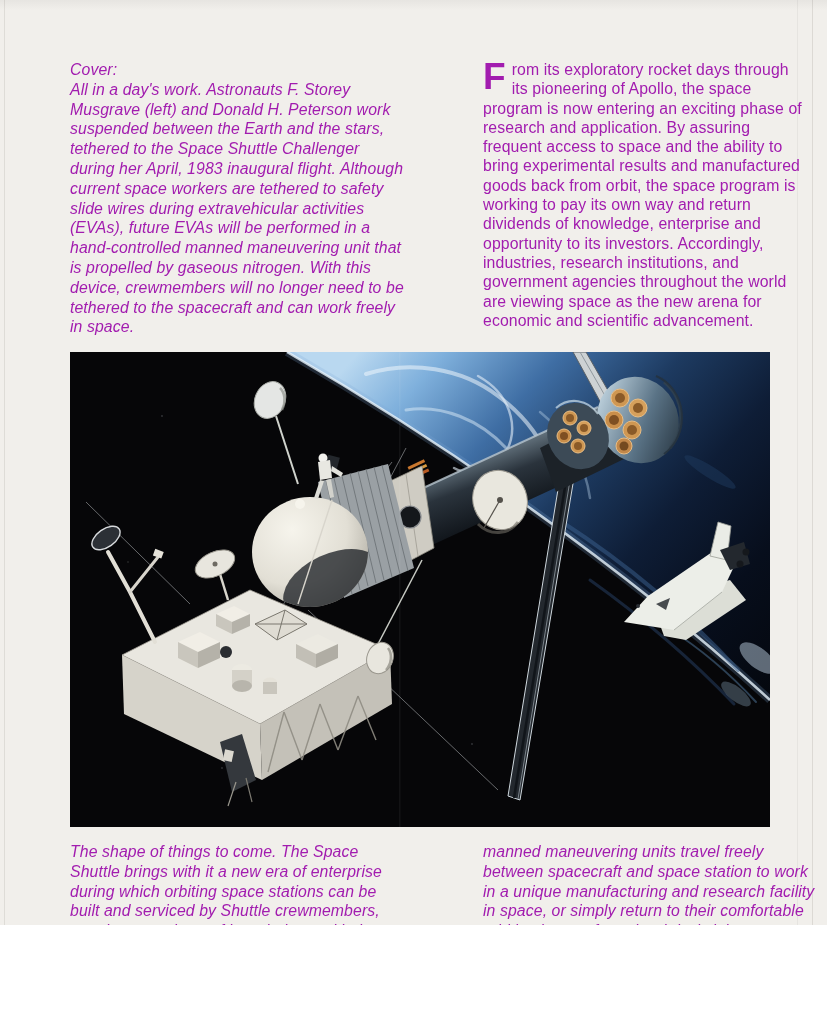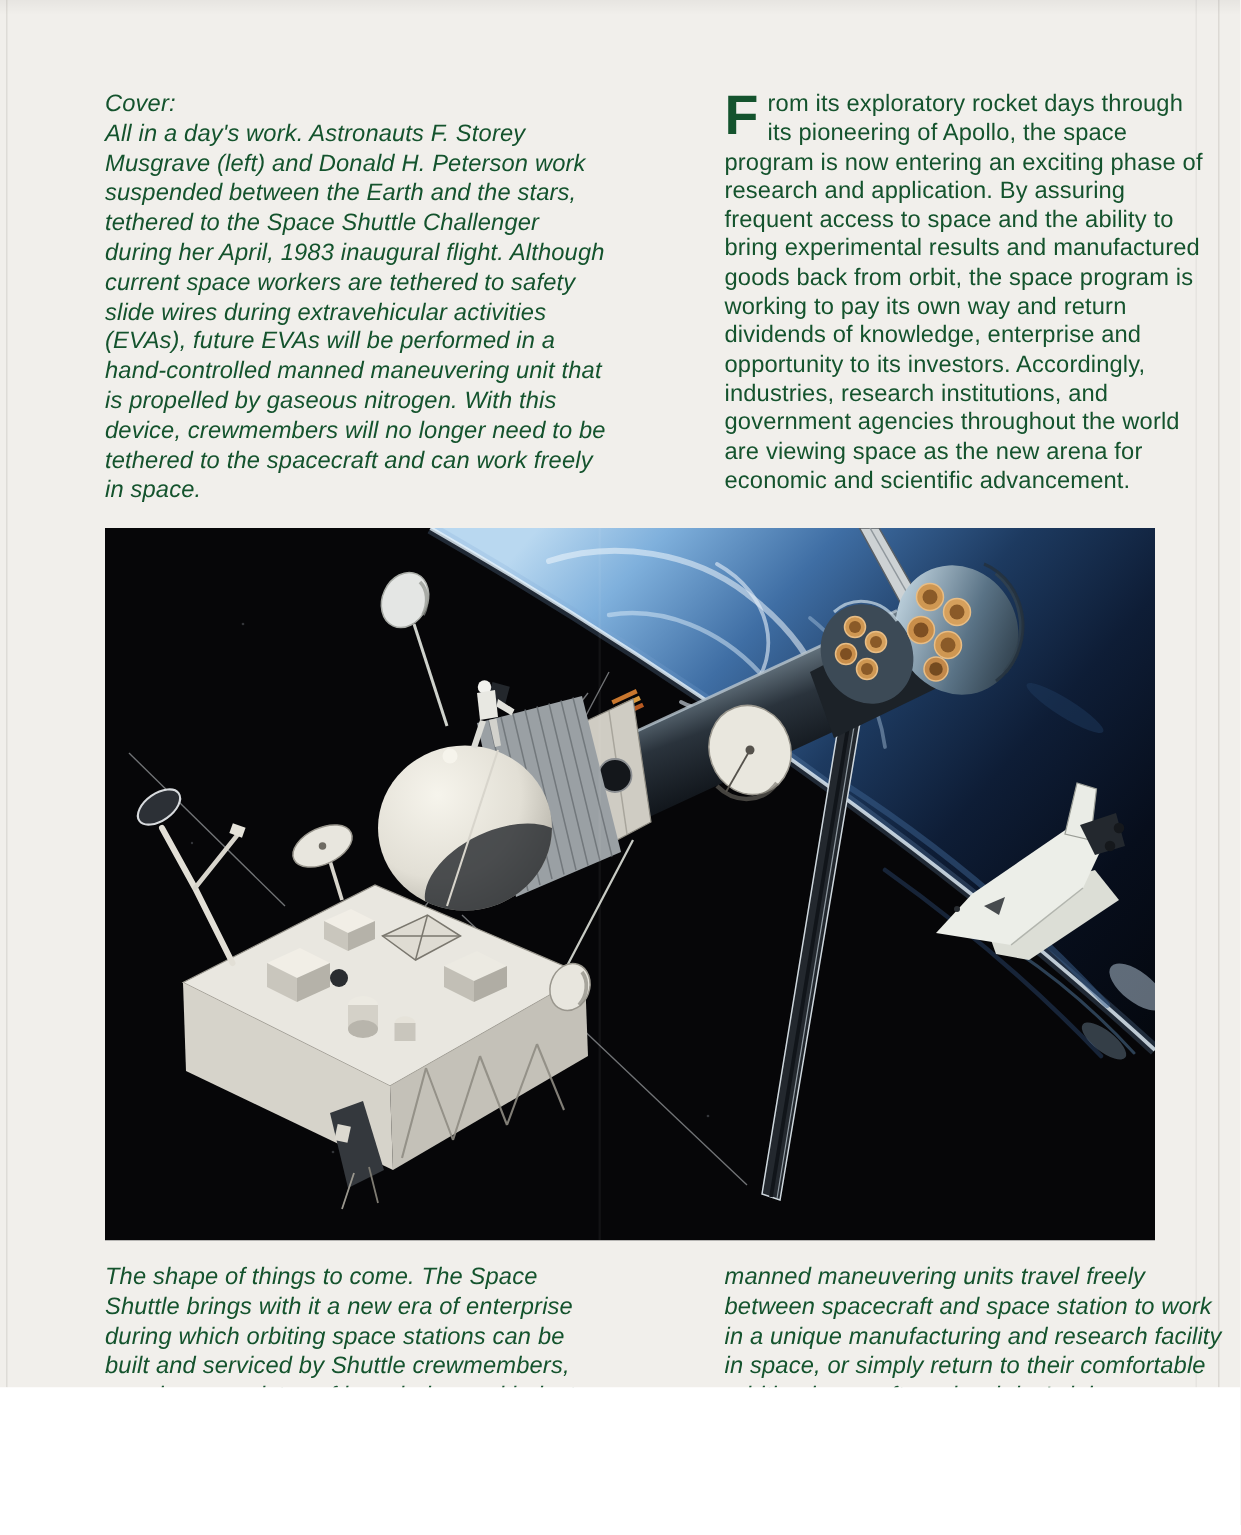--- a/index.html
+++ b/index.html
@@ -1,19 +1,19 @@
 <!DOCTYPE html>
 <html><head>
 <meta charset="utf-8">
 <style>
   html,body{margin:0;padding:0;}
   .page{
     position:relative;width:827px;height:925px;overflow:hidden;
     background:#f1efeb;
-    font-family:"Liberation Sans",sans-serif;color:#14532d;
+    font-family:"Liberation Sans",sans-serif;color:#a21caf;
   }
   .top-shade{position:absolute;top:0;left:0;right:0;height:10px;
     background:linear-gradient(rgba(0,0,0,.045),rgba(0,0,0,0));}
   .edge-left{position:absolute;left:4px;top:0;bottom:0;width:1px;background:rgba(90,85,78,.12);}
   .edge-right-1{position:absolute;left:812px;top:0;bottom:0;width:1px;background:rgba(90,85,78,.14);}
   .edge-right-2{position:absolute;left:797px;top:0;bottom:0;width:1px;background:rgba(90,85,78,.07);}
   .corner-mark{
     position:absolute;left:0;top:1007px;width:48px;height:16px;
     background:linear-gradient(100deg,#272623 0%,#4e4b46 45%,rgba(78,75,70,0) 78%);
     clip-path:polygon(0 30%,55% 52%,100% 82%,100% 100%,0 100%);

